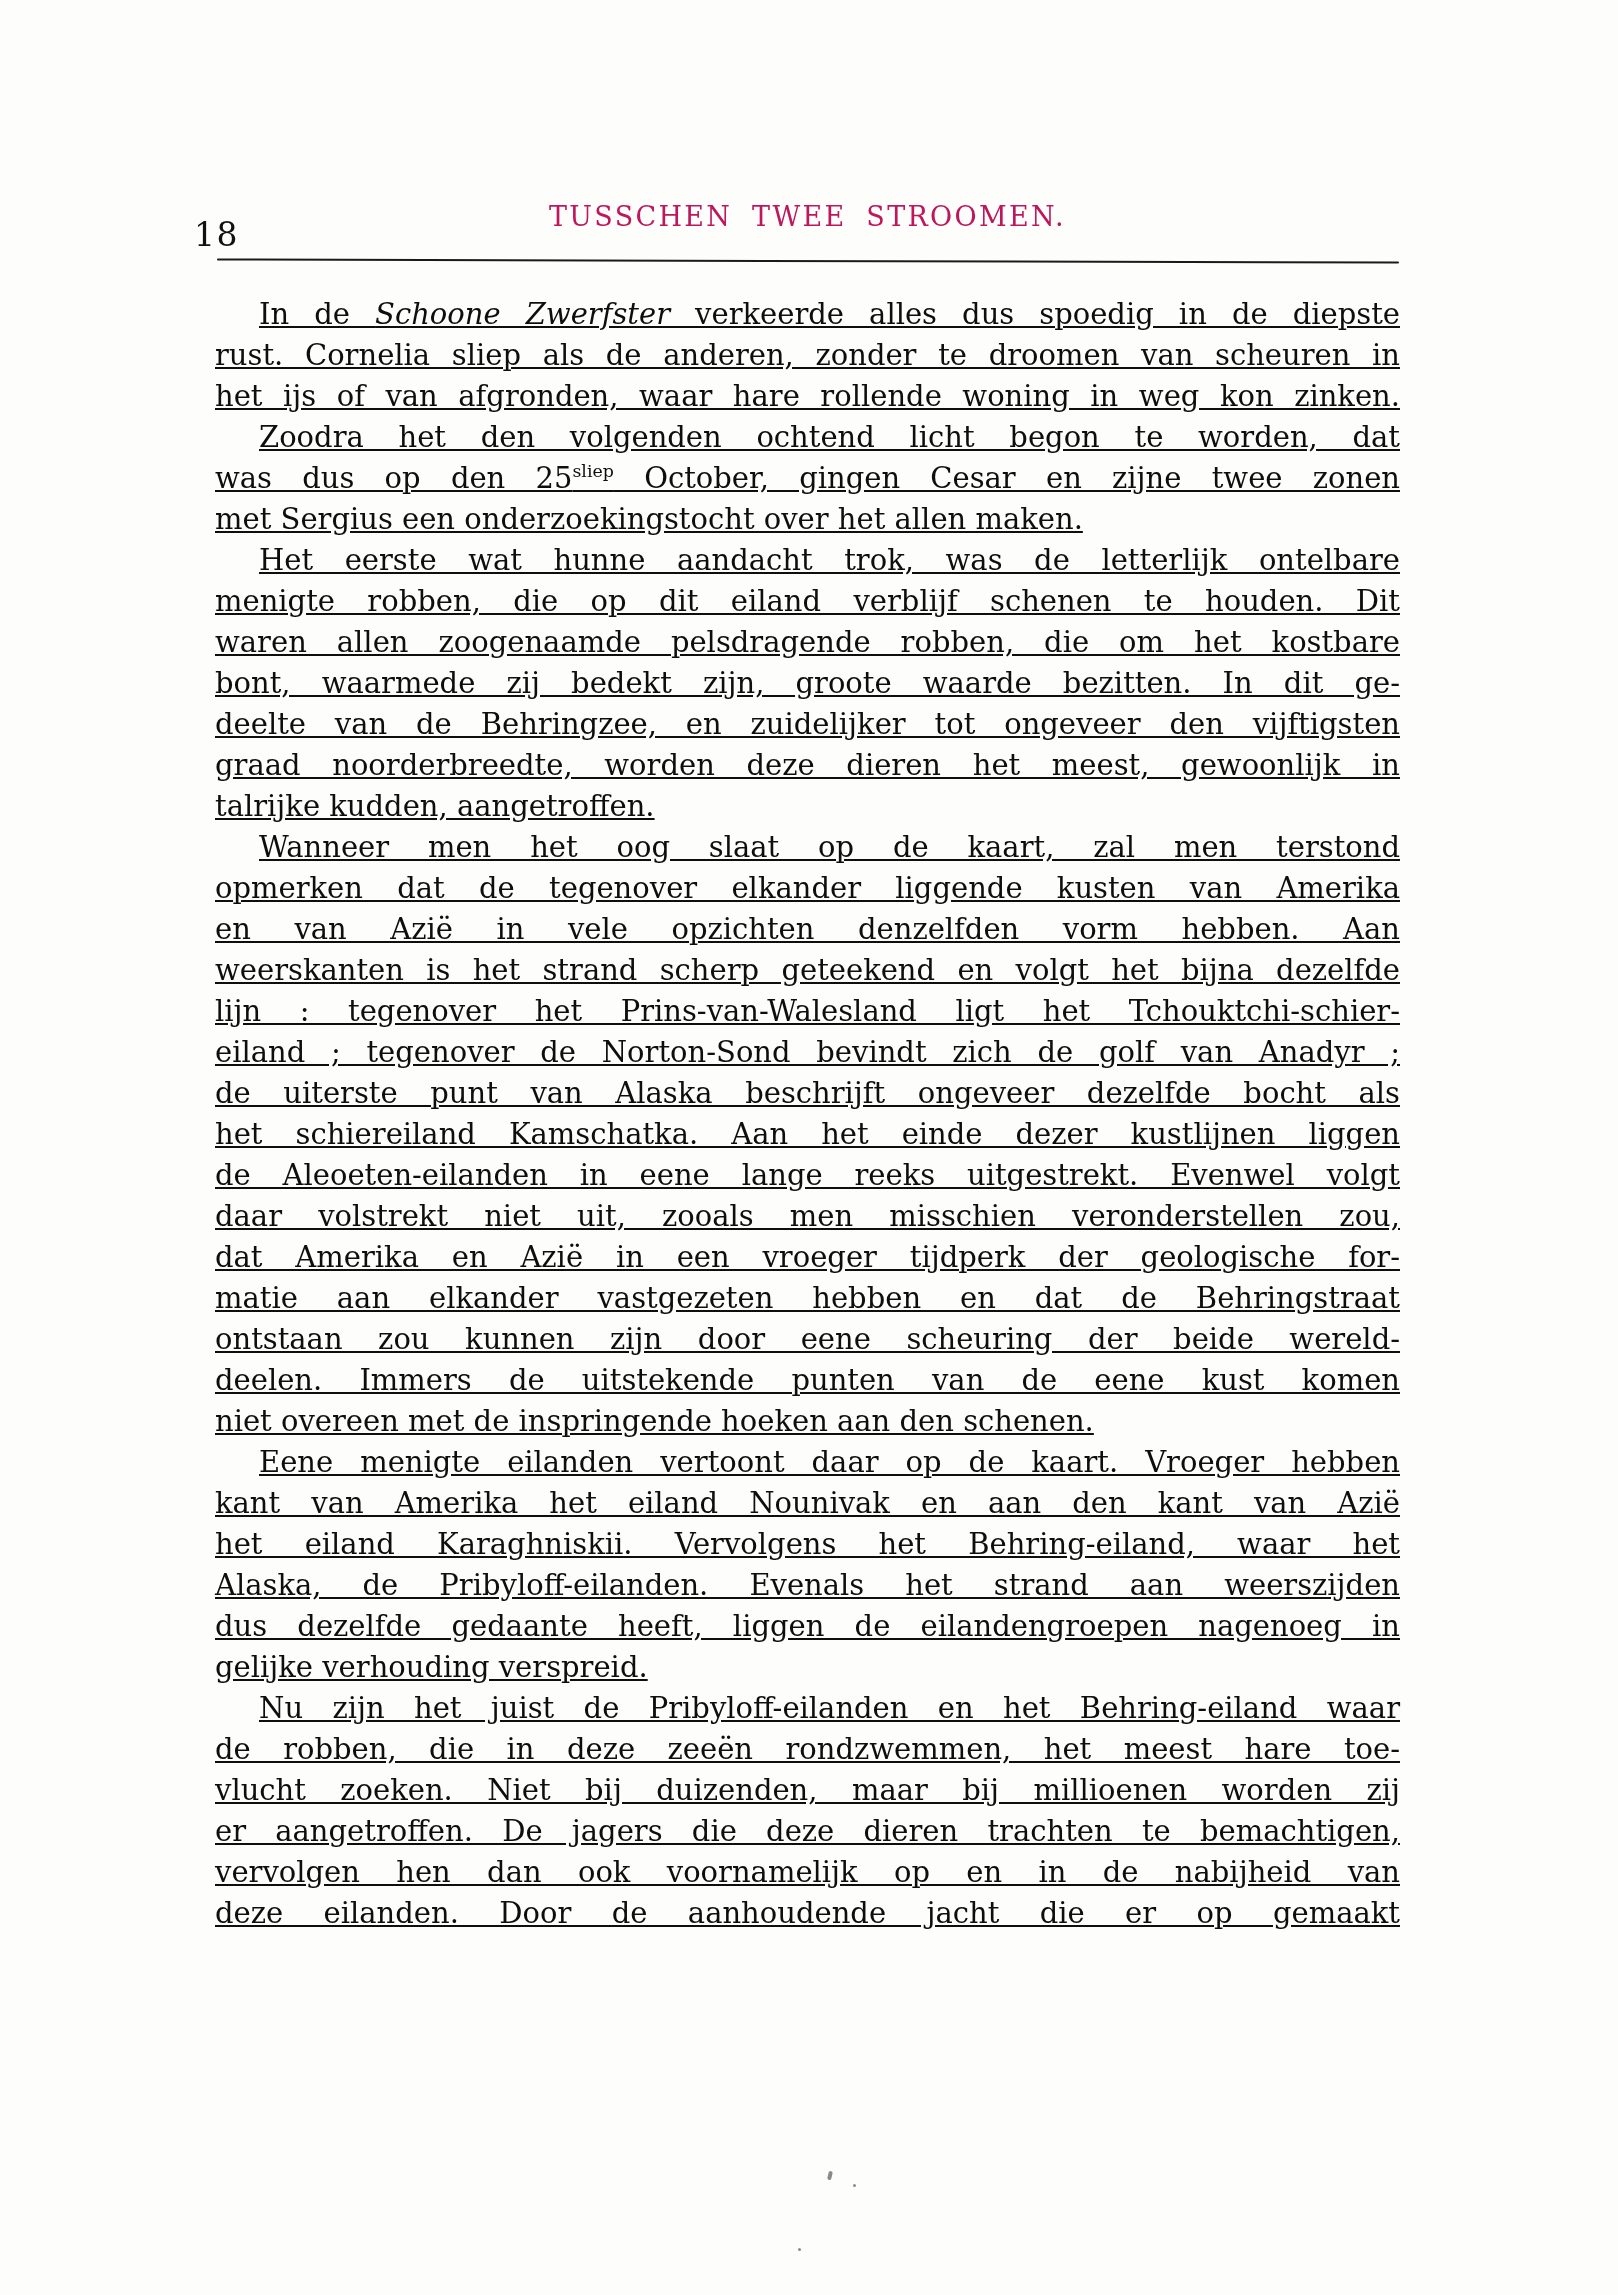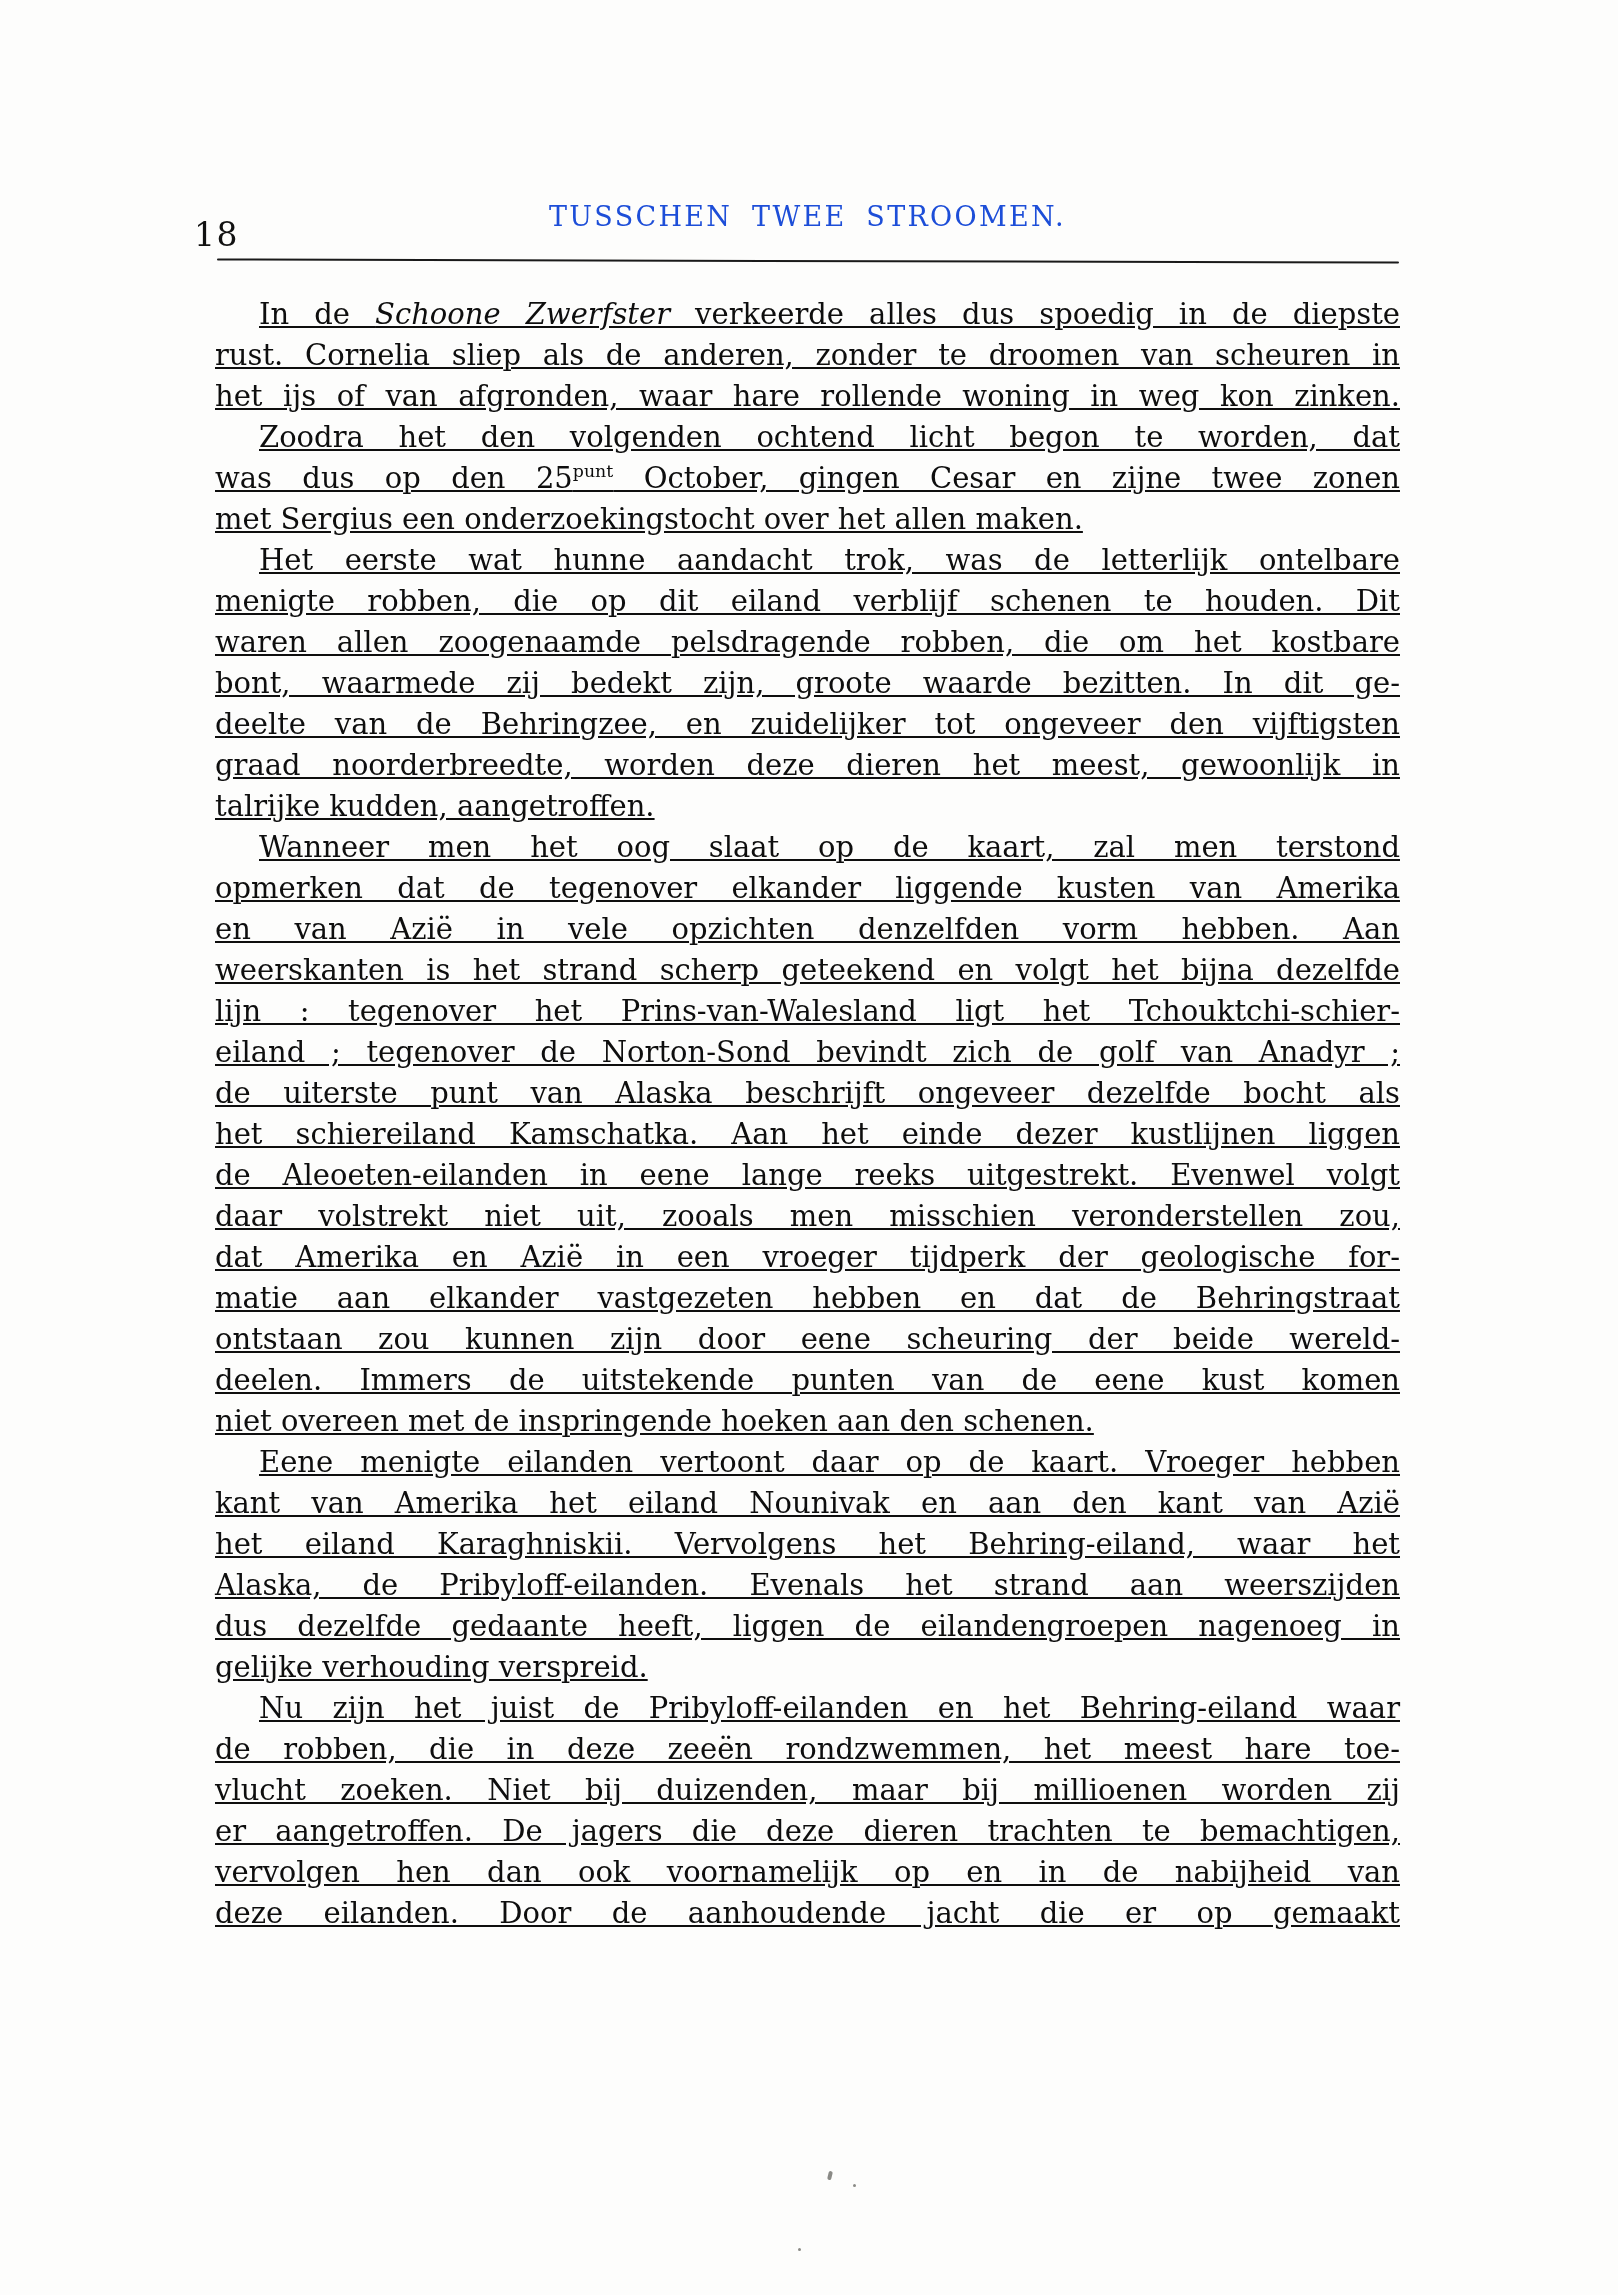--- a/index.html
+++ b/index.html
@@ -36,21 +36,21 @@
     font-size: 33px;
     letter-spacing: 1.5px;
     color: #111;
   }
   .title {
     display: block;
     text-align: center;
     font-size: 27px;
     letter-spacing: 2.3px;
     word-spacing: 9px;
-    color: #1d4ed8;
+    color: #be185d;
     padding-top: 4.6px;
   }
   .rule {
     position: absolute;
     top: 260px;
     left: 1.5px;
     width: 1182px;
     height: 2.3px;
     background: #1a1a1a;
     transform: rotate(0.15deg);
@@ -95,21 +95,21 @@
     <div class="header">
       <span class="pagenum">18</span>
       <span class="title">TUSSCHEN TWEE STROOMEN.</span>
     </div>
     <div class="rule"></div>
     <div class="body">
         <div class="line indent"><span>In de </span><span class="i">Schoone Zwerfster</span><span> verkeerde alles dus spoedig in de diepste</span></div>
         <div class="line"><span>rust. Cornelia sliep als de anderen, zonder te droomen van scheuren in</span></div>
         <div class="line"><span>het ijs of van afgronden, waar hare rollende woning in weg kon zinken.</span></div>
         <div class="line indent"><span>Zoodra het den volgenden ochtend licht begon te worden, dat</span></div>
-        <div class="line"><span>was dus op den 25</span><span class="sup">punt</span><span> October, gingen Cesar en zijne twee zonen</span></div>
+        <div class="line"><span>was dus op den 25</span><span class="sup">sliep</span><span> October, gingen Cesar en zijne twee zonen</span></div>
         <div class="line end"><span>met Sergius een onderzoekingstocht over het allen maken.</span></div>
         <div class="line indent"><span>Het eerste wat hunne aandacht trok, was de letterlijk ontelbare</span></div>
         <div class="line"><span>menigte robben, die op dit eiland verblijf schenen te houden.  Dit</span></div>
         <div class="line"><span>waren allen zoogenaamde pelsdragende robben, die om het kostbare</span></div>
         <div class="line"><span>bont, waarmede zij bedekt zijn, groote waarde bezitten.  In dit ge-</span></div>
         <div class="line"><span>deelte van de Behringzee, en zuidelijker tot ongeveer den vijftigsten</span></div>
         <div class="line"><span>graad noorderbreedte, worden deze dieren het meest, gewoonlijk in</span></div>
         <div class="line end"><span>talrijke kudden, aangetroffen.</span></div>
         <div class="line indent"><span>Wanneer men het oog slaat op de kaart, zal men terstond</span></div>
         <div class="line"><span>opmerken dat de tegenover elkander liggende kusten van Amerika</span></div>

